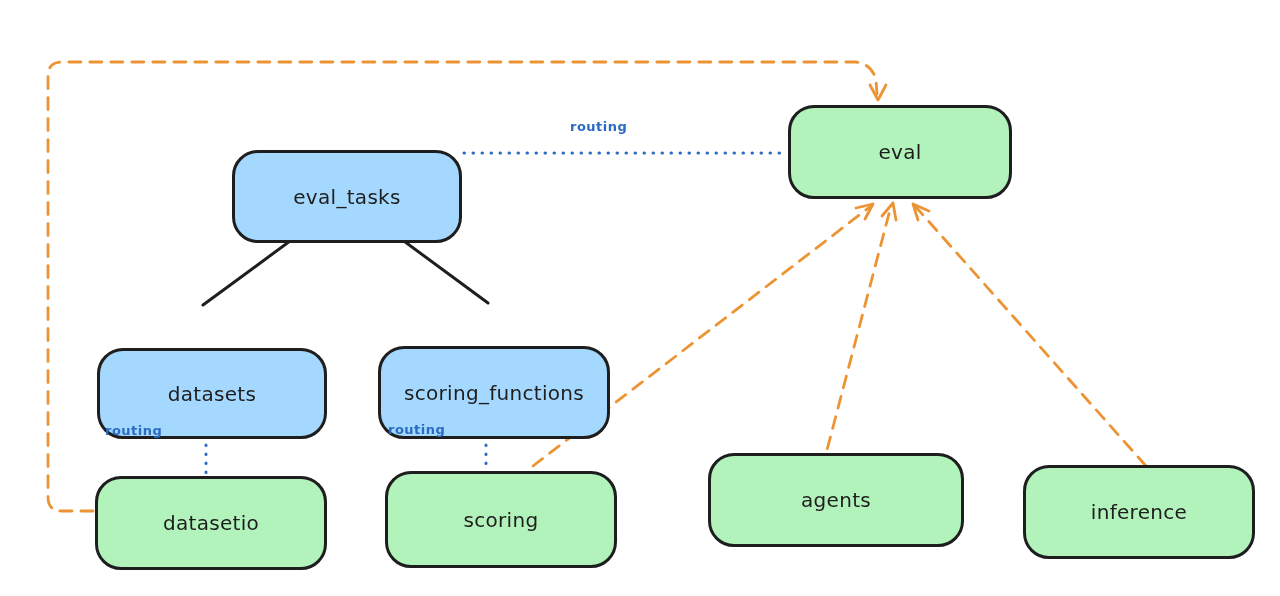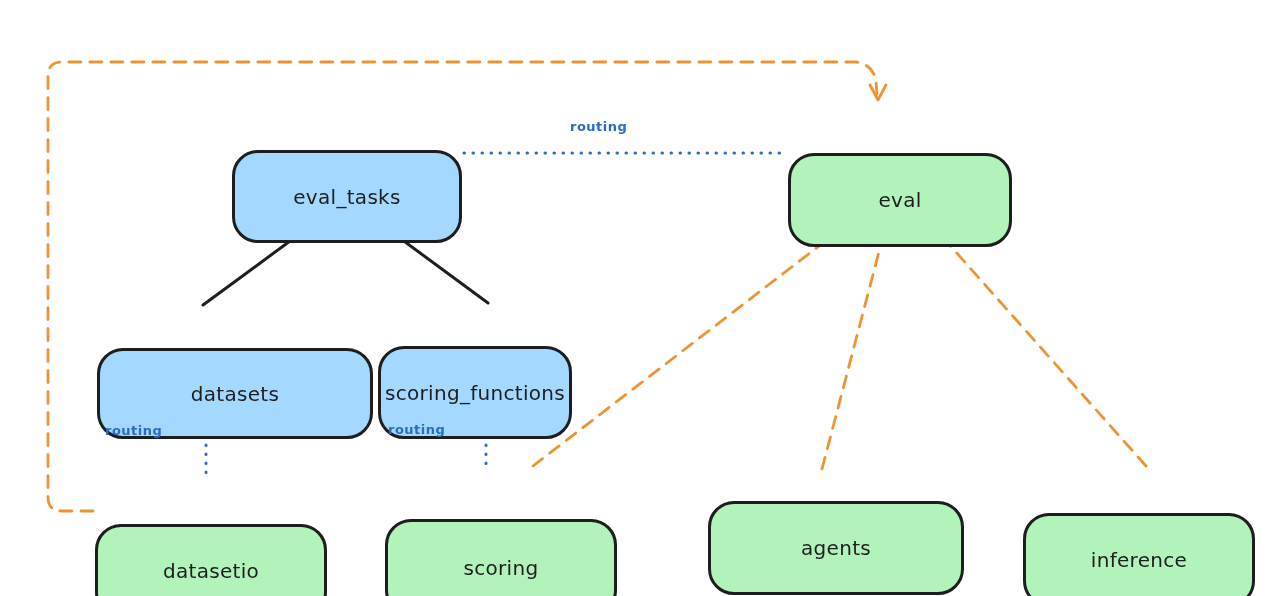--- a/index.html
+++ b/index.html
@@ -38,21 +38,21 @@
     border-radius:26px;
     display:flex;
     align-items:center;
     justify-content:center;
     font-size:20px;
     font-weight:500;
     color:var(--stroke);
     letter-spacing:0.3px;
   }
   .node.blue{background:var(--blue-fill);margin-top:41px;}
-  .node.green{background:var(--green-fill);margin-top:48px;}
+  .node.green{background:var(--green-fill);}
   .edge-label{
     position:absolute;
     width:100px;
     color:var(--blue);
     font-size:13px;
     font-weight:600;
     letter-spacing:0.5px;
   }
 </style>
 </head>
@@ -106,25 +106,25 @@
   </svg>
 
   <div class="node blue" style="left:232px;top:109px;width:230px;height:93px;">
     <span>eval_tasks</span>
   </div>
 
   <div class="node green" style="left:788px;top:105px;width:224px;height:94px;">
     <span>eval</span>
   </div>
 
-  <div class="node blue" style="left:97px;top:307px;width:276px;height:91px;">
+  <div class="node blue" style="left:97px;top:307px;width:230px;height:91px;">
     <span>datasets</span>
   </div>
 
-  <div class="node blue" style="left:378px;top:305px;width:194px;height:93px;">
+  <div class="node blue" style="left:378px;top:305px;width:232px;height:93px;">
     <span>scoring_functions</span>
   </div>
 
   <div class="node green" style="left:385px;top:471px;width:232px;height:97px;">
     <span>scoring</span>
   </div>
 
   <div class="node green" style="left:95px;top:476px;width:232px;height:94px;">
     <span>datasetio</span>
   </div>

